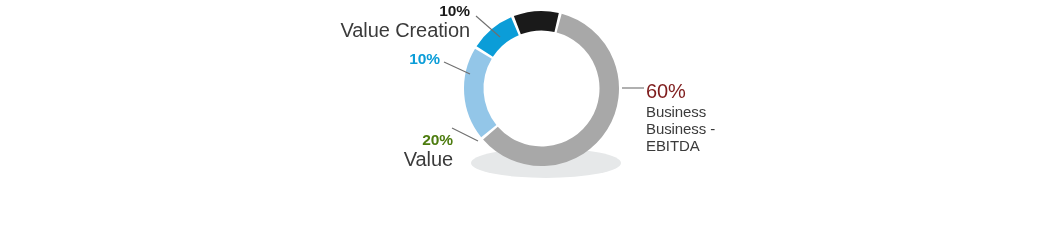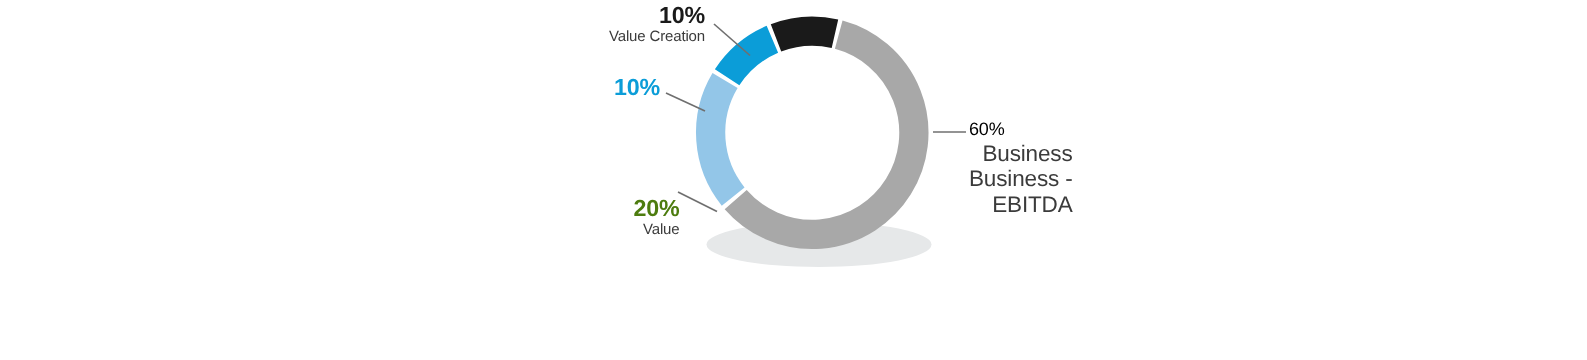--- a/index.html
+++ b/index.html
@@ -30,21 +30,21 @@
     position: absolute;
     line-height: 1.12;
     white-space: nowrap;
   }
   .pct {
     font-weight: bold;
     font-size: 15.5px;
     letter-spacing: -0.1px;
   }
   .cat {
-    font-size: 10px;
+    font-size: 20px;
     color: #3b3b3b;
     letter-spacing: -0.1px;
   }
   
   #label-value-creation {
     left: 230px;
     top: 2px;
     width: 240px;
     text-align: right;
   }
@@ -66,30 +66,29 @@
   }
   #label-safety .pct { color: #4d7c0f; }
   
   #label-business-results {
     left: 646px;
     top: 80px;
     text-align: left;
     line-height: 1.14;
   }
   #label-business-results .pct {
-    color: #000000;
+    color: #7f1d1d;
     font-weight: normal;
-    font-size: 12px;
+    font-size: 20px;
   }
   #label-business-results .cat-line {
     font-size: 15px;
     color: #3b3b3b;
     display: block;
     letter-spacing: -0.1px;
-    text-align: right;
   }
 </style>
 </head>
 <body>
 
 <div id="figure">
 
   <svg id="donut-svg" viewBox="0 0 1058 179">
 
     <ellipse cx="546" cy="163" rx="75" ry="15" fill="#e6e8e9"></ellipse>

